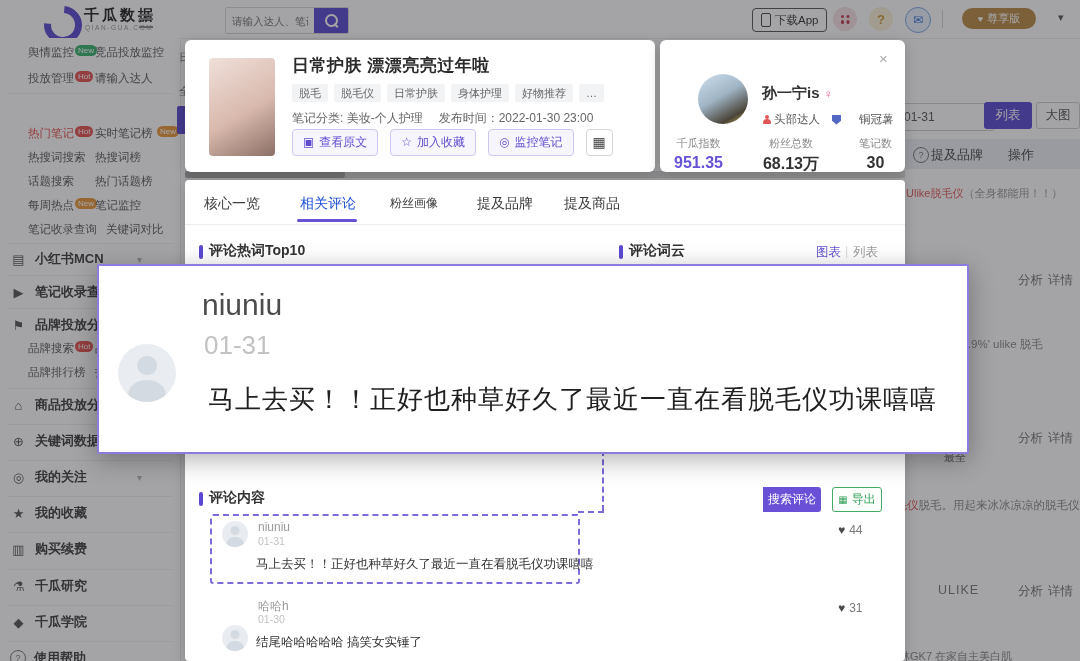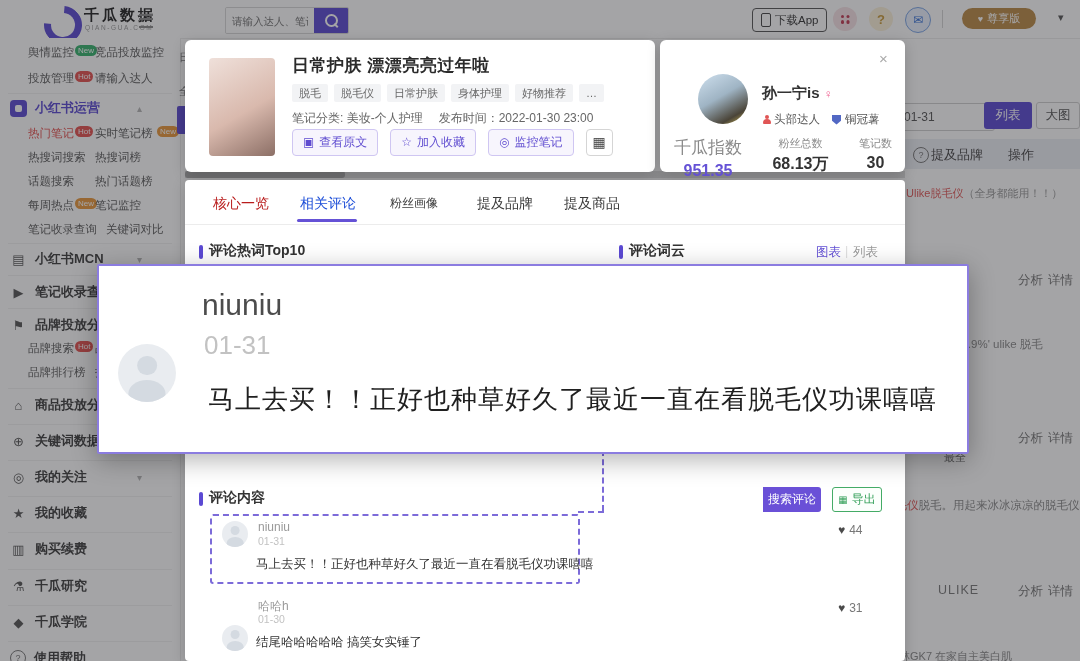--- a/index.html
+++ b/index.html
@@ -115,25 +115,20 @@
     <div class="srow" style="top:7px">
       <span>舆情监控</span><span class="badge bg-grn">New</span>
       <span class="rcol">竞品投放监控</span>
     </div>
     <div class="srow" style="top:33px">
       <span>投放管理</span><span class="badge bg-hot">Hot</span>
       <span class="rcol">请输入达人</span>
     </div>
     <div class="sdiv" style="top:55px"></div>
 
-    <div class="sec" style="top:61px;color:#5b49d3">
-      <span class="ops-ic"></span>
-      <span>小红书运营</span>
-      <span class="chev">▴</span>
-    </div>
     <div class="srow" style="top:88px">
       <span style="color:#e4504e">热门笔记</span><span class="badge bg-hot">Hot</span>
       <span class="rcol">实时笔记榜</span><span class="badge bg-new" style="position:absolute;left:128px">New</span>
     </div>
     <div class="srow" style="top:112px">
       <span>热搜词搜索</span>
       <span class="rcol">热搜词榜</span>
     </div>
     <div class="srow" style="top:136px">
       <span>话题搜索</span>
@@ -291,42 +286,42 @@
        background:linear-gradient(150deg,#cfe0ee 0%,#9fb4c4 45%,#4a4438 80%,#d8c25a 100%)"></div>
   <div class="abs z40" style="left:762px;top:84px;font-size:15px;font-weight:bold;color:#333">
     <span>孙一宁is</span>
     <span style="color:#f06292;font-size:12px;font-weight:normal">♀</span>
   </div>
   <div class="abs z40" style="left:762px;top:112px;display:flex;gap:12px;align-items:center;font-size:11.5px;color:#555">
     <span style="display:flex;align-items:center;gap:3px">
       <span class="person-ic"></span>
       <span>头部达人</span>
       </span>
-    <span style="display:flex;align-items:center;gap:4px">
+    <span style="display:flex;align-items:center;gap:18px">
       <span class="shield-ic"></span>
       <span>铜冠薯</span>
       </span>
   </div>
   <div class="abs z40" style="left:674px;top:136px;width:218px;display:flex;justify-content:space-between;text-align:center">
     <div>
-      <div style="font-size:17px;color:#8a8a8a">千瓜指数</div>
+      <div style="font-size:11px;color:#8a8a8a">千瓜指数</div>
       <div style="font-size:16px;font-weight:bold;color:#6552d6;margin-top:3px">951.35</div>
     </div>
     <div>
       <div style="font-size:11px;color:#8a8a8a">粉丝总数</div>
       <div style="font-size:16px;font-weight:bold;color:#333;margin-top:3px">68.13万</div>
     </div>
     <div>
       <div style="font-size:11px;color:#8a8a8a">笔记数</div>
       <div style="font-size:16px;font-weight:bold;color:#333;margin-top:3px">30</div>
     </div>
   </div>
 
   <div class="abs card" style="left:185px;top:180px;width:720px;height:481px;border-radius:4px"></div>
-  <div class="abs z40" style="left:213px;top:195px;font-size:14px;color:#b91c1c">核心一览</div>
+  <div class="abs z40" style="left:204px;top:195px;font-size:14px;color:#404040">核心一览</div>
   <div class="abs z40" style="left:300px;top:195px;font-size:14px;color:#1d4ed8">相关评论</div>
   <div class="abs z40" style="left:390px;top:195px;font-size:12px;color:#3a3a3a">粉丝画像</div>
   <div class="abs z40" style="left:477px;top:195px;font-size:14px;color:#3a3a3a">提及品牌</div>
   <div class="abs z40" style="left:564px;top:195px;font-size:14px;color:#3a3a3a">提及商品</div>
   <div class="abs z40" style="left:297px;top:219px;width:60px;height:3px;background:#6552d6;border-radius:2px"></div>
   <div class="abs z40" style="left:185px;top:224px;width:720px;height:1px;background:#ececec"></div>
 
   <div class="abs z40 secbar" style="left:199px;top:245px"></div>
   <div class="abs z40 sectitle" style="left:209px;top:242px">评论热词Top10</div>
   <div class="abs z40 secbar" style="left:619px;top:245px"></div>

